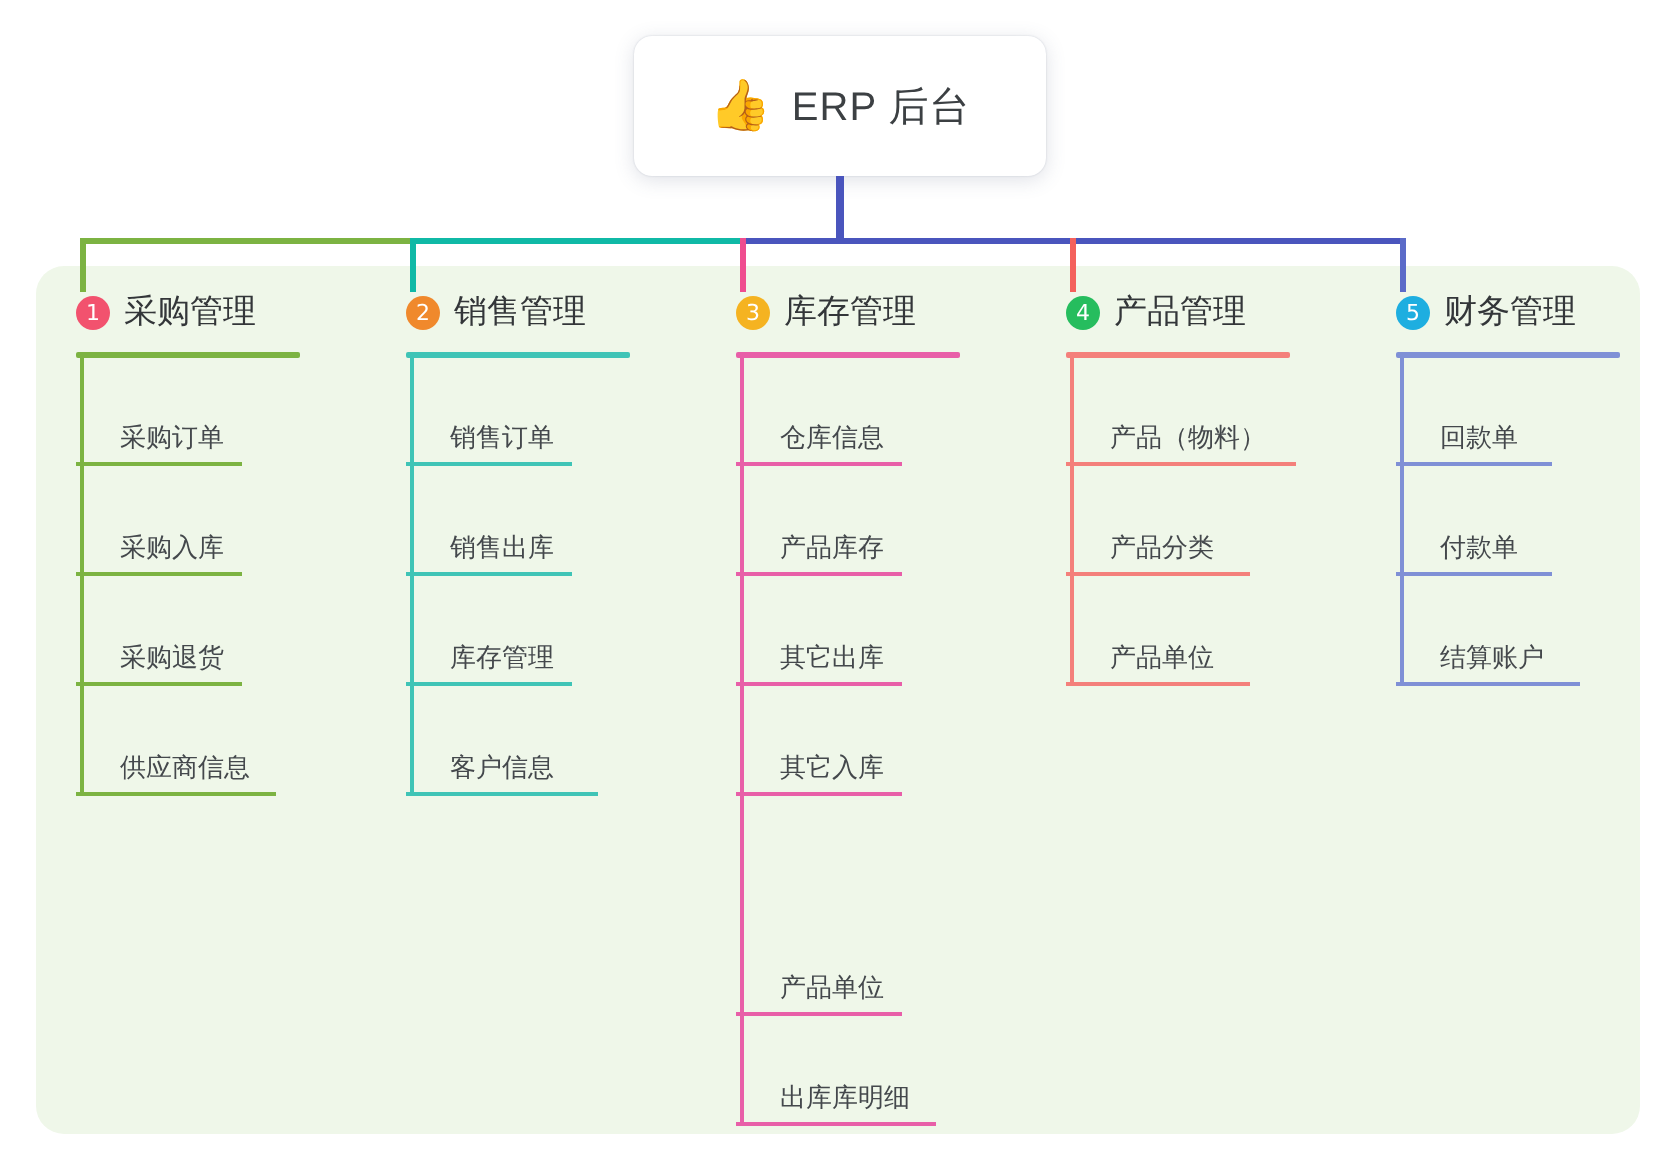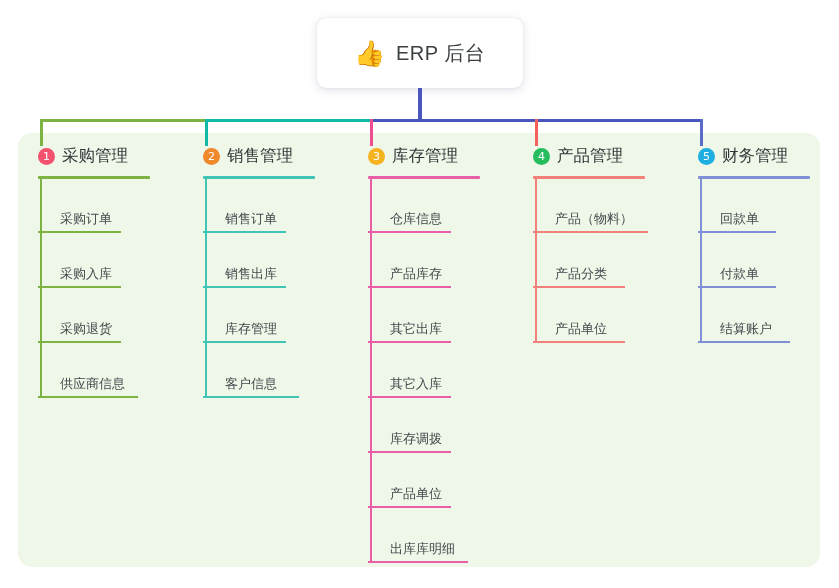--- a/index.html
+++ b/index.html
@@ -162,24 +162,20 @@
       <div class="leaf-rule" style="width: 83px; background: rgb(232, 95, 168);"></div>
     </div>
     <div class="leaf" style="left: 368px; top: 315px; width: 83px; height: 28px;">
       <span class="leaf-label">其它出库</span>
       <div class="leaf-rule" style="width: 83px; background: rgb(232, 95, 168);"></div>
     </div>
     <div class="leaf" style="left: 368px; top: 370px; width: 83px; height: 28px; text-decoration: underline;">
       <span class="leaf-label">其它入库</span>
       <div class="leaf-rule" style="width: 83px; background: rgb(232, 95, 168);"></div>
     </div>
-    <div class="leaf" style="left: 368px; top: 425px; width: 83px; height: 28px;">
-      <span class="leaf-label">库存调拨</span>
-      <div class="leaf-rule" style="width: 83px; background: rgb(232, 95, 168);"></div>
-    </div>
     <div class="leaf" style="left: 368px; top: 480px; width: 83px; height: 28px;">
       <span class="leaf-label">产品单位</span>
       <div class="leaf-rule" style="width: 83px; background: rgb(232, 95, 168);"></div>
     </div>
     <div class="leaf" style="left: 368px; top: 535px; width: 100px; height: 28px;">
       <span class="leaf-label">出库库明细</span>
       <div class="leaf-rule" style="width: 100px; background: rgb(232, 95, 168);"></div>
     </div>
     <div class="leaf" style="left: 533px; top: 205px; width: 115px; height: 28px; font-family: Liberation Mono, monospace;">
       <span class="leaf-label">产品（物料）</span>

